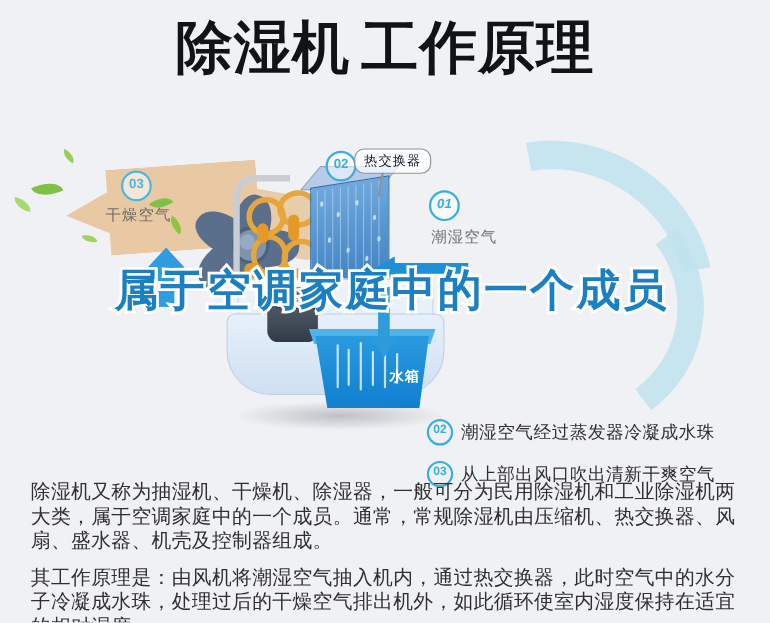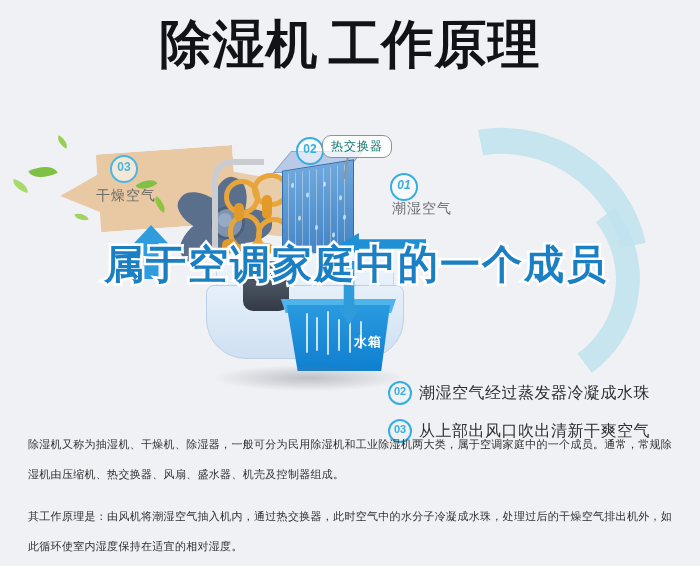--- a/index.html
+++ b/index.html
@@ -150,26 +150,26 @@
     border:2px solid #35aee0;color:#35aee0;
     font-size:12px;font-weight:bold;line-height:20px;text-align:center;
     background:rgba(255,255,255,.55);
   }
   .badge.b03{left:110px;top:40px;border-color:#49b7e4;color:#49b7e4;}
   .badge.b02{left:296px;top:22px;}
   .badge.b01{left:390px;top:58px;font-style:italic;}
 
   .dlabel{position:absolute;color:#6f6f70;font-size:14px;letter-spacing:1px;}
   .dlabel.dry{left:96px;top:72px;color:#6d6b66;}
-  .dlabel.moist{left:392px;top:85px;color:#6a6e72;}
+  .dlabel.moist{left:392px;top:92px;color:#6a6e72;}
 
   .bubble{
     position:absolute;left:322px;top:20px;padding:2px 8px;
     border:1.5px solid #8f9399;border-radius:9px;background:rgba(255,255,255,.75);
-    font-size:12px;color:#0f766e;letter-spacing:1px;
+    font-size:12px;color:#0f172a;letter-spacing:1px;
   }
   .bubble:after{
     content:"";position:absolute;left:22px;bottom:-22px;width:2px;height:22px;background:#8f9399;
     transform:rotate(10deg);
   }
 
   
   .legend{position:absolute;left:388px;top:228px;width:300px;}
   .legend-row{display:flex;align-items:center;margin-bottom:14px;}
   .legend-badge{
@@ -187,21 +187,21 @@
     color:#1b7fc4;letter-spacing:2px;
     -webkit-text-stroke:5px #ffffff;
     paint-order:stroke fill;
     font-family:"Liberation Sans","DejaVu Sans",sans-serif;
     z-index:40;
   }
   .overlay .ln{display:block;}
 
   
   .body-copy{position:absolute;left:28px;top:418px;width:648px;}
-  .para{font-size:11px;color:#2f2f31;line-height:30px;letter-spacing:.3px;margin-bottom:12px;}
+  .para{font-size:18px;color:#2f2f31;line-height:22px;letter-spacing:.3px;margin-bottom:12px;}
   .para.p2{margin-top:2px;}
 </style>
 </head>
 <body>
 
 <div id="page">
 
   <div class="title-wrap">
     <span class="t1">除湿机</span><span class="t2">工作原理</span>
   </div>

